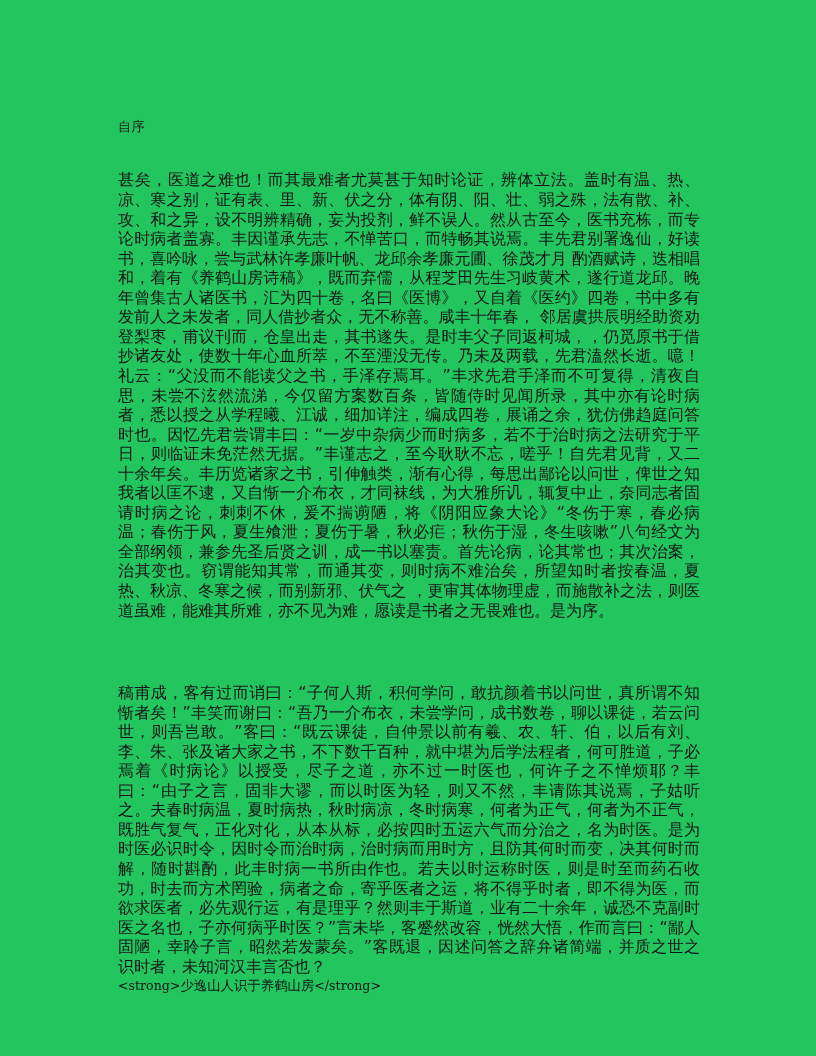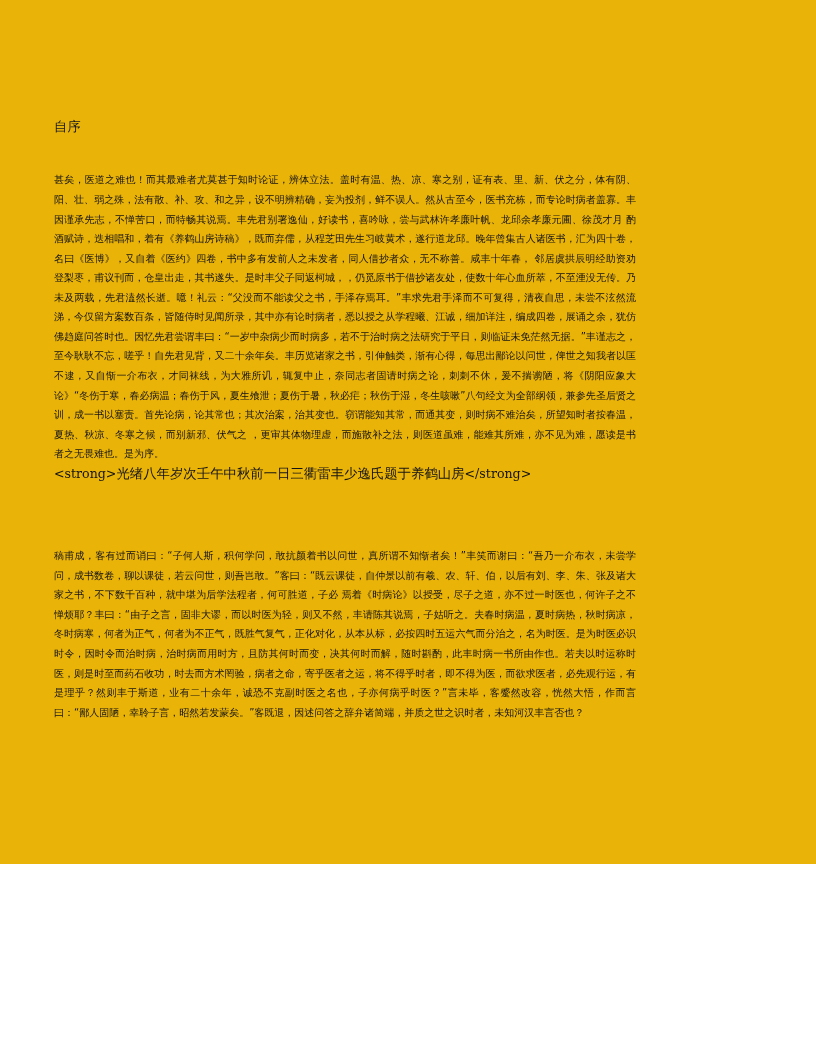--- a/index.html
+++ b/index.html
@@ -11,44 +11,44 @@
   body {
     width: 816px;
     height: 1056px;
     font-family: "DejaVu Sans", "Liberation Sans", sans-serif;
     color: #1a1a1a;
     -webkit-font-smoothing: none;
   }
   .page {
     position: relative;
     width: 816px;
-    height: 864px;
+    height: 1056px;
     box-sizing: border-box;
-    padding: 118px 116px 0 54px;
-    background: #eab308;
+    padding: 118px 116px 0 118px;
+    background: #22c55e;
   }
   .doc {
     width: 582px;
   }
   .heading {
     font-size: 13.2px;
     line-height: 1.4;
     font-weight: normal;
     color: #1a1a1a;
     margin: 0;
     letter-spacing: 0.2px;
   }
   .spacer-after-heading {
     height: 34px;
   }
   .spacer-between {
     height: 29px;
   }
   .body-text {
-    font-size: 10px;
+    font-size: 16px;
     line-height: 19.55px;
     color: #141414;
     margin: 0;
     text-align: justify;
     text-justify: inter-character;
     word-break: break-all;
     letter-spacing: 0;
   }
   .signature {
     font-size: 13.4px;
@@ -64,24 +64,24 @@
 </style>
 </head>
 <body>
 
 <div class="page">
   <div class="doc">
 
     <h2 class="heading">自序</h2>
     <div class="spacer-after-heading"></div>
     <p class="body-text">甚矣，医道之难也！而其最难者尤莫甚于知时论证，辨体立法。盖时有温、热、凉、寒之别，证有表、里、新、伏之分，体有阴、阳、壮、弱之殊，法有散、补、攻、和之异，设不明辨精确，妄为投剂，鲜不误人。然从古至今，医书充栋，而专论时病者盖寡。丰因谨承先志，不惮苦口，而特畅其说焉。丰先君别署逸仙，好读书，喜吟咏，尝与武林许孝廉叶帆、龙邱余孝廉元圃、徐茂才月 酌酒赋诗，迭相唱和，着有《养鹤山房诗稿》，既而弃儒，从程芝田先生习岐黄术，遂行道龙邱。晚年曾集古人诸医书，汇为四十卷，名曰《医博》，又自着《医约》四卷，书中多有发前人之未发者，同人借抄者众，无不称善。咸丰十年春， 邻居虞拱辰明经助资劝登梨枣，甫议刊而，仓皇出走，其书遂失。是时丰父子同返柯城，，仍觅原书于借抄诸友处，使数十年心血所萃，不至湮没无传。乃未及两载，先君溘然长逝。噫！礼云：“父没而不能读父之书，手泽存焉耳。”丰求先君手泽而不可复得，清夜自思，未尝不泫然流涕，今仅留方案数百条，皆随侍时见闻所录，其中亦有论时病者，悉以授之从学程曦、江诚，细加详注，编成四卷，展诵之余，犹仿佛趋庭问答时也。因忆先君尝谓丰曰：“一岁中杂病少而时病多，若不于治时病之法研究于平日，则临证未免茫然无据。”丰谨志之，至今耿耿不忘，嗟乎！自先君见背，又二十余年矣。丰历览诸家之书，引伸触类，渐有心得，每思出鄙论以问世，俾世之知我者以匡不逮，又自惭一介布衣，才同袜线，为大雅所讥，辄复中止，奈同志者固请时病之论，刺刺不休，爰不揣谫陋，将《阴阳应象大论》“冬伤于寒，春必病温；春伤于风，夏生飧泄；夏伤于暑，秋必疟；秋伤于湿，冬生咳嗽”八句经文为全部纲领，兼参先圣后贤之训，成一书以塞责。首先论病，论其常也；其次治案，治其变也。窃谓能知其常，而通其变，则时病不难治矣，所望知时者按春温，夏热、秋凉、冬寒之候，而别新邪、伏气之 ，更审其体物理虚，而施散补之法，则医道虽难，能难其所难，亦不见为难，愿读是书者之无畏难也。是为序。</p>
-    <p class="signature"><span class="tagtext">&lt;strong&gt;</span><span>光绪八年岁次壬午中秋前一日三衢雷丰少逸氏题于养鹤山房</span><span class="tagtext">&lt;/strong&gt;</span></p>
 
     <div class="spacer-between"></div>
 
     <div class="spacer-after-heading"></div>
     <p class="body-text">稿甫成，客有过而诮曰：“子何人斯，积何学问，敢抗颜着书以问世，真所谓不知惭者矣！”丰笑而谢曰：“吾乃一介布衣，未尝学问，成书数卷，聊以课徒，若云问世，则吾岂敢。”客曰：“既云课徒，自仲景以前有羲、农、轩、伯，以后有刘、李、朱、张及诸大家之书，不下数千百种，就中堪为后学法程者，何可胜道，子必 焉着《时病论》以授受，尽子之道，亦不过一时医也，何许子之不惮烦耶？丰曰：“由子之言，固非大谬，而以时医为轻，则又不然，丰请陈其说焉，子姑听之。夫春时病温，夏时病热，秋时病凉，冬时病寒，何者为正气，何者为不正气，既胜气复气，正化对化，从本从标，必按四时五运六气而分治之，名为时医。是为时医必识时令，因时令而治时病，治时病而用时方，且防其何时而变，决其何时而解，随时斟酌，此丰时病一书所由作也。若夫以时运称时医，则是时至而药石收功，时去而方术罔验，病者之命，寄乎医者之运，将不得乎时者，即不得为医，而欲求医者，必先观行运，有是理乎？然则丰于斯道，业有二十余年，诚恐不克副时医之名也，子亦何病乎时医？”言未毕，客蹙然改容，恍然大悟，作而言曰：“鄙人固陋，幸聆子言，昭然若发蒙矣。”客既退，因述问答之辞弁诸简端，并质之世之识时者，未知河汉丰言否也？</p>
+    <p class="signature"><span class="tagtext">&lt;strong&gt;</span><span>少逸山人识于养鹤山房</span><span class="tagtext">&lt;/strong&gt;</span></p>
 
     <div class="spacer-between"></div>
 
 
   </div>
 </div>
 
 </body></html>

